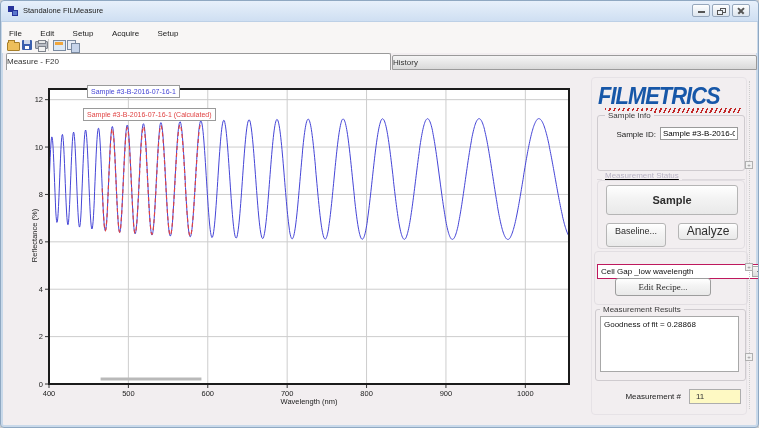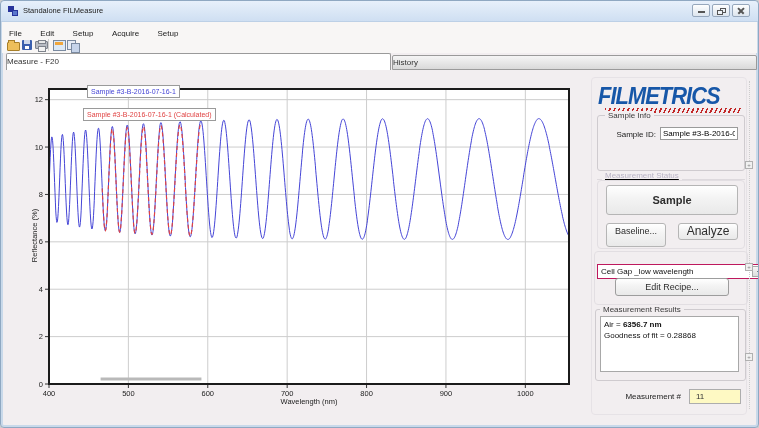--- a/index.html
+++ b/index.html
@@ -69,21 +69,21 @@
   .status-row{position:absolute;left:596px;top:169px;width:148px;height:10px;display:flex;align-items:flex-end;text-decoration:underline;}
   .status-row .ln{height:1px;background:#ddd9dd;}
   .status-row .ln.l{width:5px;}
   .status-row .ln.r{flex:1;}
   .status-row .txt{font-size:8px;color:#b9b4c6;padding:0 3px;white-space:nowrap;}
 
   .btn{position:absolute;border:1px solid #b5b5b5;border-radius:3px;background:linear-gradient(#ffffff,#f3f3f3 45%,#e9e9e9);color:#2e2e2e;text-align:center;font-family:"Liberation Sans",sans-serif;box-sizing:border-box;}
   #measure-btn{left:605px;top:184px;width:132px;height:30px;font-size:11px;font-weight:bold;line-height:28px;}
   #baseline-btn{left:605px;top:222px;width:60px;height:24px;font-size:9px;line-height:15px;}
   #analyze-btn{left:677px;top:222px;width:60px;height:17px;font-size:12px;line-height:15px;}
-  #editrecipe-btn{left:614px;top:277px;width:114px;height:18px;font-size:9px;line-height:16px;border-color:#9d9d9d;}
+  #editrecipe-btn{left:614px;top:277px;width:96px;height:18px;font-size:9px;line-height:16px;border-color:#9d9d9d;font-family:Liberation Serif, serif;}
 
   .panelbox{position:absolute;border:1px solid #e2dee2;border-radius:4px;}
 
   .combo{position:absolute;left:596px;top:263px;width:172px;height:15px;border:1px solid #be185d;background:#fff;box-sizing:border-box;}
   .combo-text{position:absolute;left:3px;top:2px;font-size:8px;color:#111;white-space:nowrap;}
   .combo-btn{position:absolute;right:1px;top:1px;width:15px;height:11px;background:linear-gradient(#f7f7f7,#dcdcdc);border:1px solid #a8a8a8;box-sizing:border-box;}
   .combo-arrow{position:absolute;left:4px;top:4px;width:0;height:0;border-left:3px solid transparent;border-right:3px solid transparent;border-top:4px solid #333;}
 
   .results-box{position:absolute;left:599px;top:315px;width:139px;height:56px;border:1px solid #a8a8a8;background:#fff;font-size:8px;line-height:11px;padding:2px 3px;box-sizing:border-box;color:#111;}
   .bold{font-weight:bold;}
@@ -236,21 +236,20 @@
     <div class="combo-btn">
         <div class="combo-arrow"></div>
       </div>
   </div>
   <div class="btn" id="editrecipe-btn">Edit Recipe...</div>
 
   <div class="groupbox" style="left:594px;top:308px;width:149px;height:70px;">
     <div class="group-legend" style="left:4px;">Measurement Results</div>
   </div>
   <div class="results-box">
-    <div><span>Air = </span><span class="bold">6356.7 nm</span></div>
     <div><span>Goodness of fit = </span><span>0.28868</span></div>
   </div>
 
   <div class="meas-num-label">Measurement #</div>
   <input class="meas-num-box" type="text" readonly="" value="11" style="">
 
   <div class="splitline"></div>
   <div class="grip" style="top:160px;">+</div>
   <div class="grip" style="top:262px;">+</div>
   <div class="grip" style="top:352px;">+</div>

